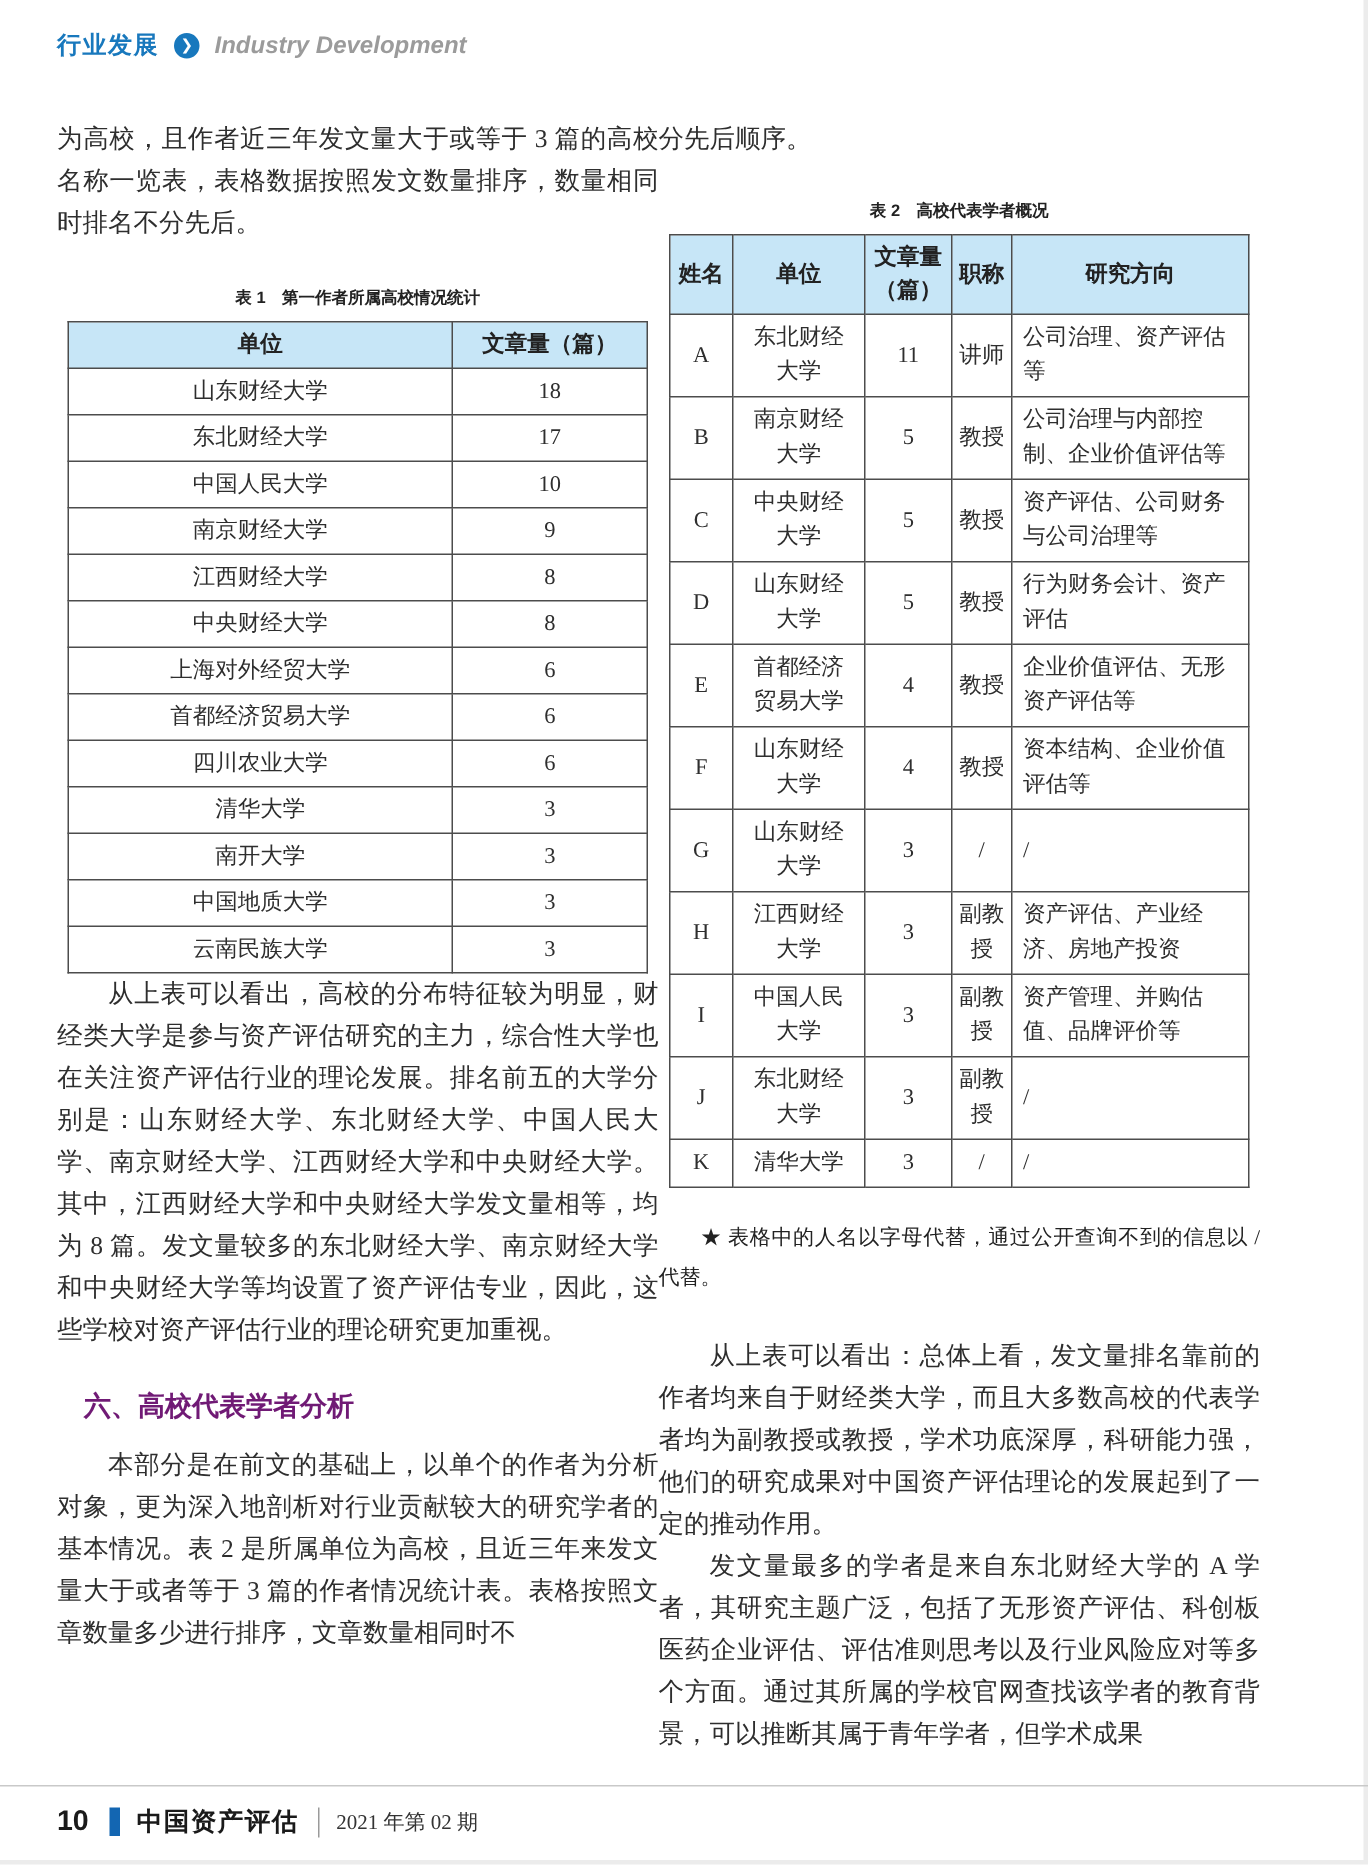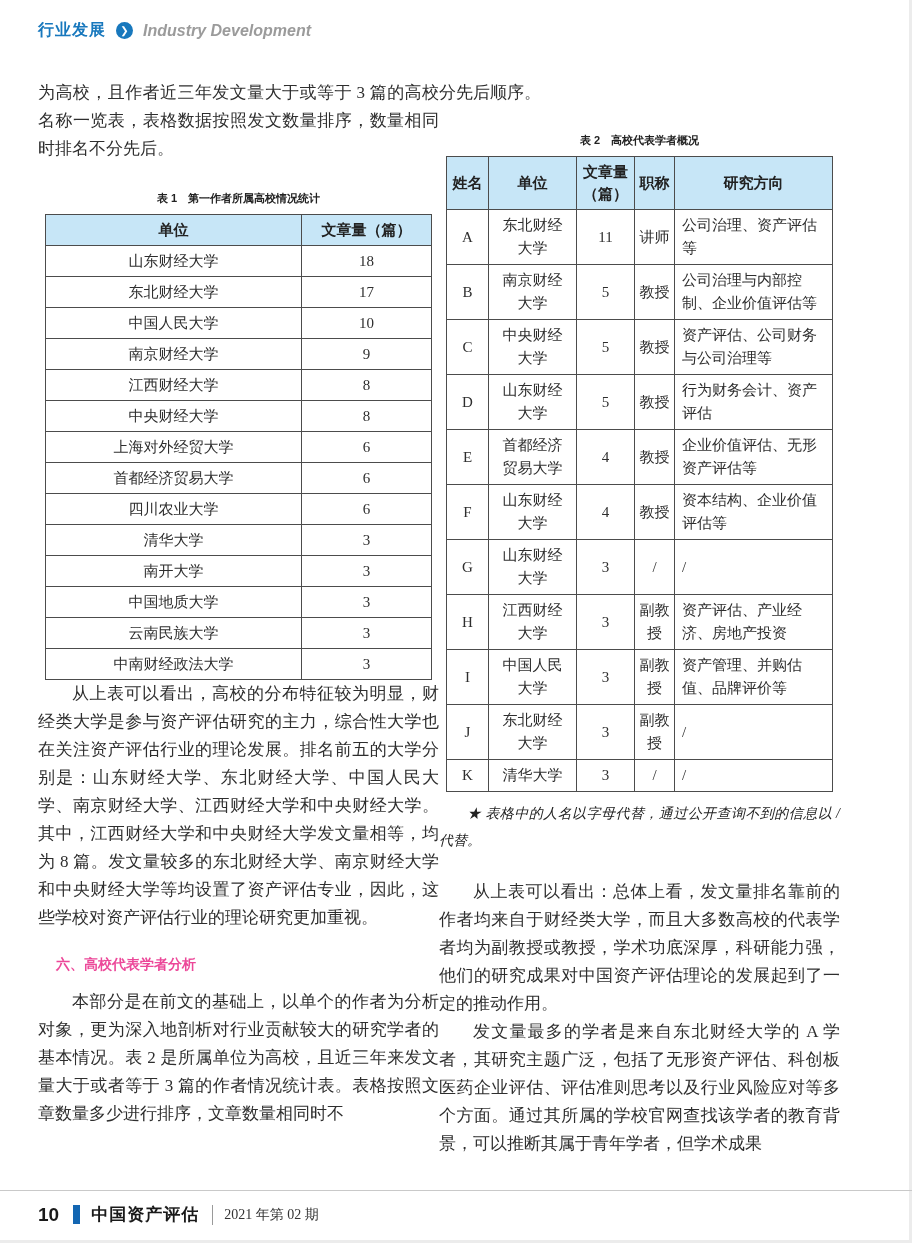--- a/index.html
+++ b/index.html
@@ -69,32 +69,31 @@
   }
   
   .table1 td{height:26px;}
   
   .table2 td{padding:4px 4px;}
   .table2 td:nth-child(5){text-align:left;padding-left:7px;padding-right:4px;}
   .table2 td:nth-child(2){padding-left:8px;padding-right:8px;}
   .table2 th:nth-child(4), .table2 td:nth-child(4){padding-left:2px;padding-right:2px;}
 
   .footnote{
-    margin:8px 0 0 0;
+    margin:20px 0 0 0;
     font-size:14px;
     line-height:27px;
-    font-style:italic;
     text-indent:2em;
     text-align:justify;
     color:#222;
   }
 
   .section-heading{
     font-family:"Liberation Sans","DejaVu Sans",sans-serif;
-    color:#ec4899;font-weight:bold;font-size:14px;
+    color:#701a75;font-weight:bold;font-size:18px;
     margin:24px 0 14px 18px;
   }
 
   .page-footer-rule{
     position:absolute;left:0;right:0;top:1190px;
     border-top:1px solid #c9c9c9;height:0;
   }
   .page-footer{
     position:absolute;left:38px;top:1203px;
     display:flex;align-items:center;
@@ -177,24 +176,20 @@
           <tr>
             <td>南开大学</td>
             <td>3</td>
           </tr>
           <tr>
             <td>中国地质大学</td>
             <td>3</td>
           </tr>
           <tr>
             <td>云南民族大学</td>
-            <td>3</td>
-          </tr>
-          <tr>
-            <td>中南财经政法大学</td>
             <td>3</td>
           </tr>
         </tbody>
     </table>
 
     <p class="body-text indent mt-para">从上表可以看出，高校的分布特征较为明显，财经类大学是参与资产评估研究的主力，综合性大学也在关注资产评估行业的理论发展。排名前五的大学分别是：山东财经大学、东北财经大学、中国人民大学、南京财经大学、江西财经大学和中央财经大学。其中，江西财经大学和中央财经大学发文量相等，均为 8 篇。发文量较多的东北财经大学、南京财经大学和中央财经大学等均设置了资产评估专业，因此，这些学校对资产评估行业的理论研究更加重视。</p>
 
     <h2 class="section-heading">六、高校代表学者分析</h2>
 
     <p class="body-text indent">本部分是在前文的基础上，以单个的作者为分析对象，更为深入地剖析对行业贡献较大的研究学者的基本情况。表 2 是所属单位为高校，且近三年来发文量大于或者等于 3 篇的作者情况统计表。表格按照文章数量多少进行排序，文章数量相同时不</p>

